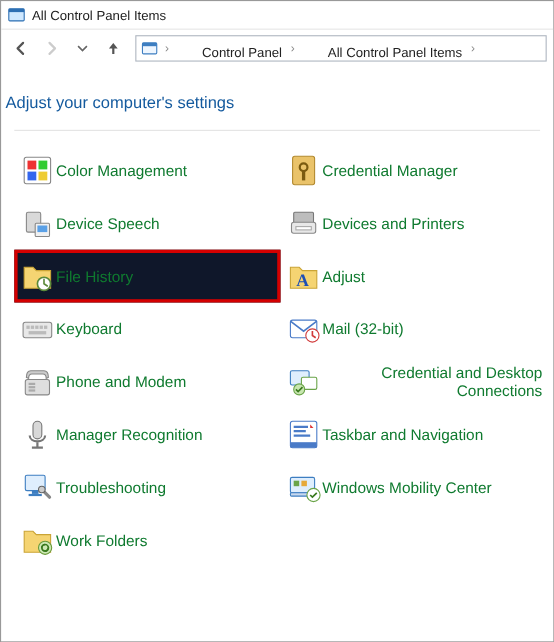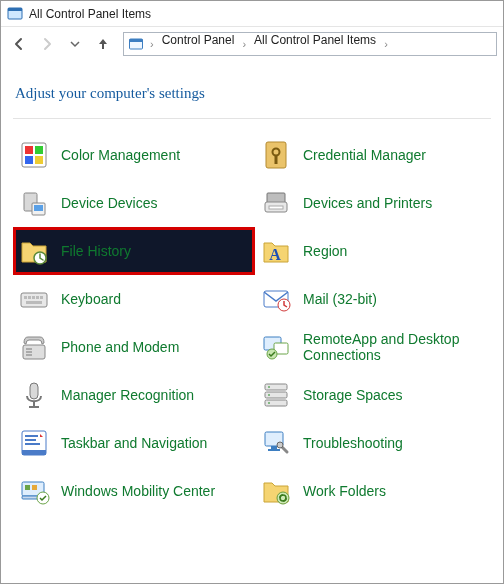--- a/index.html
+++ b/index.html
@@ -45,47 +45,47 @@
     border: 1px solid #aeb6c0;
     background: #fff;
     margin-left: 4px;
     display: flex;
     align-items: center;
     padding: 0 4px;
     font-size: 12px;
     gap: 2px;
   }
   .crumb {
-    display: flex; align-items: flex-start;
+    display: flex; align-items: flex-end;
     padding: 0 4px;
     height: 100%;
     cursor: pointer;
+    margin-left: 22px;
   }
   .crumb-sep { color:#888; padding:0 2px; font-size:11px;}
   .addrbar-icon { width:16px; height:16px; display:flex; align-items:center; justify-content:center; margin-right:2px; }
   .heading {
     color: #145a9e;
     font-size: 15px;
-    padding: 24px 14px 16px 14px;
-    font-family: Liberation Serif, serif;
+    padding: 24px 14px 16px 4px;
   }
   .divider { height:1px; background:#e3e3e3; margin:0 12px; }
   .items {
     padding: 12px 6px 0 12px;
     display: grid;
     grid-template-columns: 1fr 1fr;
     column-gap: 0;
   }
   .item {
     display:flex;
     align-items:center;
     height: 48px;
     padding: 2px 4px;
-    gap: 10px;
     cursor: pointer;
+    text-align: right;
   }
   .item .iconbox {
     width: 34px; height:34px;
     display:flex; align-items:center; justify-content:center;
     flex-shrink:0;
   }
   .item .label {
     color: #0f7a2f;
     font-size: 14px;
     line-height: 1.15;
@@ -169,21 +169,21 @@
         </svg>
       </span>
       <span class="label">Credential Manager</span>
     </div>
     <div class="item">
       <span class="iconbox">
         <svg width="32" height="32" viewBox="0 0 32 32">
           <use href="#ico-device-manager-icon"></use>
         </svg>
       </span>
-      <span class="label">Device Devices</span>
+      <span class="label">Device Speech</span>
     </div>
     <div class="item">
       <span class="iconbox">
         <svg width="32" height="32" viewBox="0 0 32 32">
           <use href="#ico-devices-printers-icon"></use>
         </svg>
       </span>
       <span class="label">Devices and Printers</span>
     </div>
     <div class="item highlight">
@@ -193,21 +193,21 @@
         </svg>
       </span>
       <span class="label">File History</span>
     </div>
     <div class="item">
       <span class="iconbox">
         <svg width="32" height="32" viewBox="0 0 32 32">
           <use href="#ico-fonts-icon"></use>
         </svg>
       </span>
-      <span class="label">Region</span>
+      <span class="label">Adjust</span>
     </div>
     <div class="item">
       <span class="iconbox">
         <svg width="32" height="32" viewBox="0 0 32 32">
           <use href="#ico-keyboard-icon"></use>
         </svg>
       </span>
       <span class="label">Keyboard</span>
     </div>
     <div class="item">
@@ -225,37 +225,29 @@
         </svg>
       </span>
       <span class="label">Phone and Modem</span>
     </div>
     <div class="item">
       <span class="iconbox">
         <svg width="32" height="32" viewBox="0 0 32 32">
           <use href="#ico-remoteapp-icon"></use>
         </svg>
       </span>
-      <span class="label">RemoteApp and Desktop Connections</span>
+      <span class="label">Credential and Desktop Connections</span>
     </div>
     <div class="item">
       <span class="iconbox">
         <svg width="32" height="32" viewBox="0 0 32 32">
           <use href="#ico-speech-icon"></use>
         </svg>
       </span>
       <span class="label">Manager Recognition</span>
-    </div>
-    <div class="item">
-      <span class="iconbox">
-        <svg width="32" height="32" viewBox="0 0 32 32">
-          <use href="#ico-storage-spaces-icon"></use>
-        </svg>
-      </span>
-      <span class="label">Storage Spaces</span>
     </div>
     <div class="item">
       <span class="iconbox">
         <svg width="32" height="32" viewBox="0 0 32 32">
           <use href="#ico-taskbar-icon"></use>
         </svg>
       </span>
       <span class="label">Taskbar and Navigation</span>
     </div>
     <div class="item">

